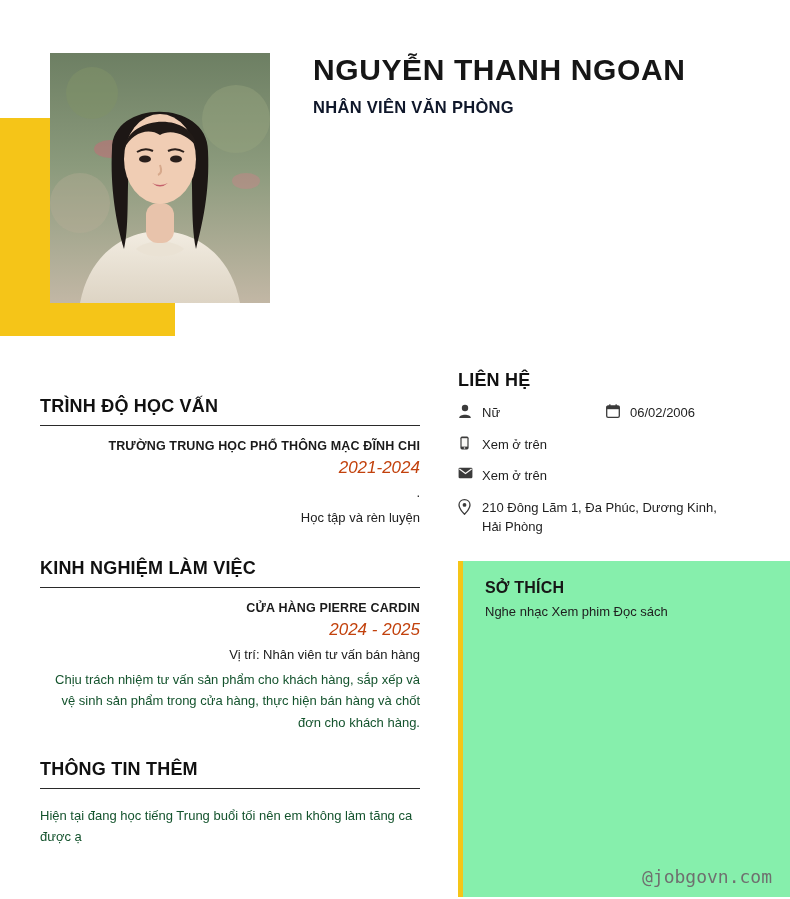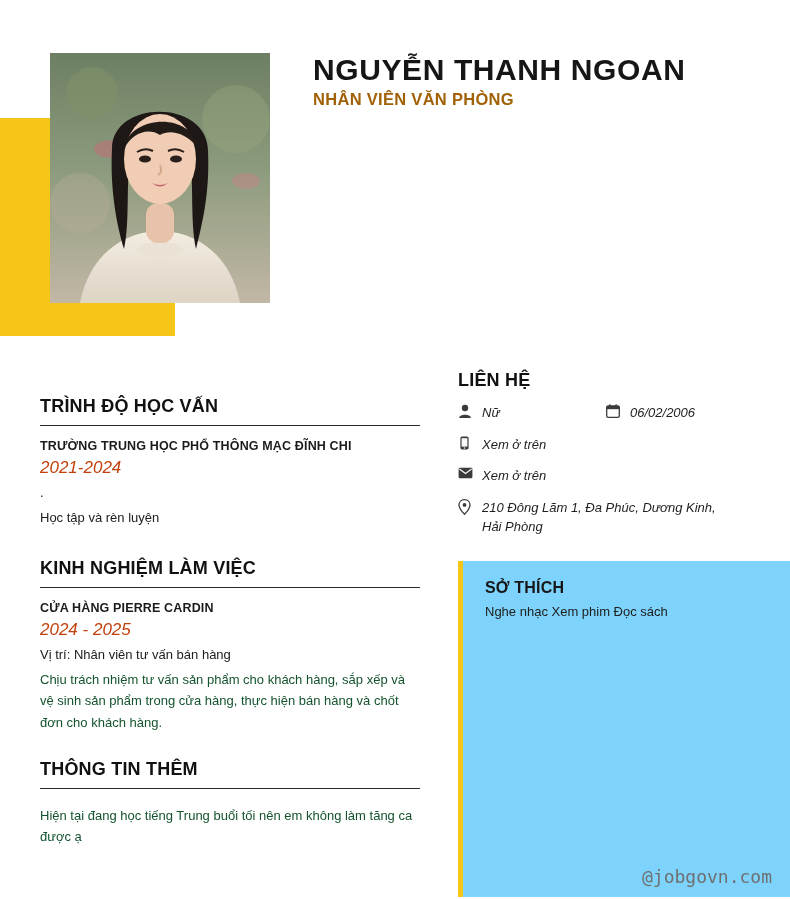--- a/index.html
+++ b/index.html
@@ -53,25 +53,25 @@
   }
   .name {
     font-size: 30px;
     font-weight: bold;
     letter-spacing: 0.6px;
     color: #161616;
     line-height: 1.2;
     white-space: nowrap;
   }
   .job-title {
-    margin-top: 2px;
+    margin-top: 10px;
     font-size: 16.5px;
     font-weight: bold;
     letter-spacing: 0.3px;
-    color: #a16207;
+    color: #0f172a;
   }
 
   
   .left-col {
     position: absolute;
     left: 40px;
     top: 372px;
     width: 380px;
     margin-top: 24px;
   }
@@ -87,21 +87,21 @@
     font-weight: bold;
     letter-spacing: 0.2px;
     color: #111;
   }
   .sec-rule {
     margin-top: 8px;
     border-bottom: 1px solid #2a2a2a;
     width: 100%;
   }
 
-  .entry { margin-top: 13px; }
+  .entry { margin-top: 13px; text-align: right; }
   .entry-title {
     font-size: 12.5px;
     font-weight: bold;
     letter-spacing: 0.15px;
     color: #1b1b1b;
   }
   .entry-date {
     margin-top: 5px;
     font-size: 17px;
     font-style: italic;
@@ -134,32 +134,31 @@
     min-width: 24px;
     padding-top: 1px;
     display: flex;
     justify-content: flex-start;
     color: #3b3b3b;
   }
   .c-text {
     font-size: 13px;
     color: #1e1e1e;
     line-height: 1.5;
-    font-style: italic;
   }
   .contact-split { display: flex; align-items: flex-start; }
   .contact-split .half { display: flex; align-items: flex-start; width: 148px; }
 
   
   .hobby-box {
     position: relative;
     margin-top: 24px;
     width: 332px;
     height: 336px;
-    background: #7dd3fc;
+    background: #86efac;
     border-left: 5px solid #f5c518;
     padding: 18px 20px 0 22px;
   }
   .hobby-title {
     font-size: 16px;
     font-weight: bold;
     color: #171717;
     letter-spacing: 0.2px;
   }
   .hobby-text {

